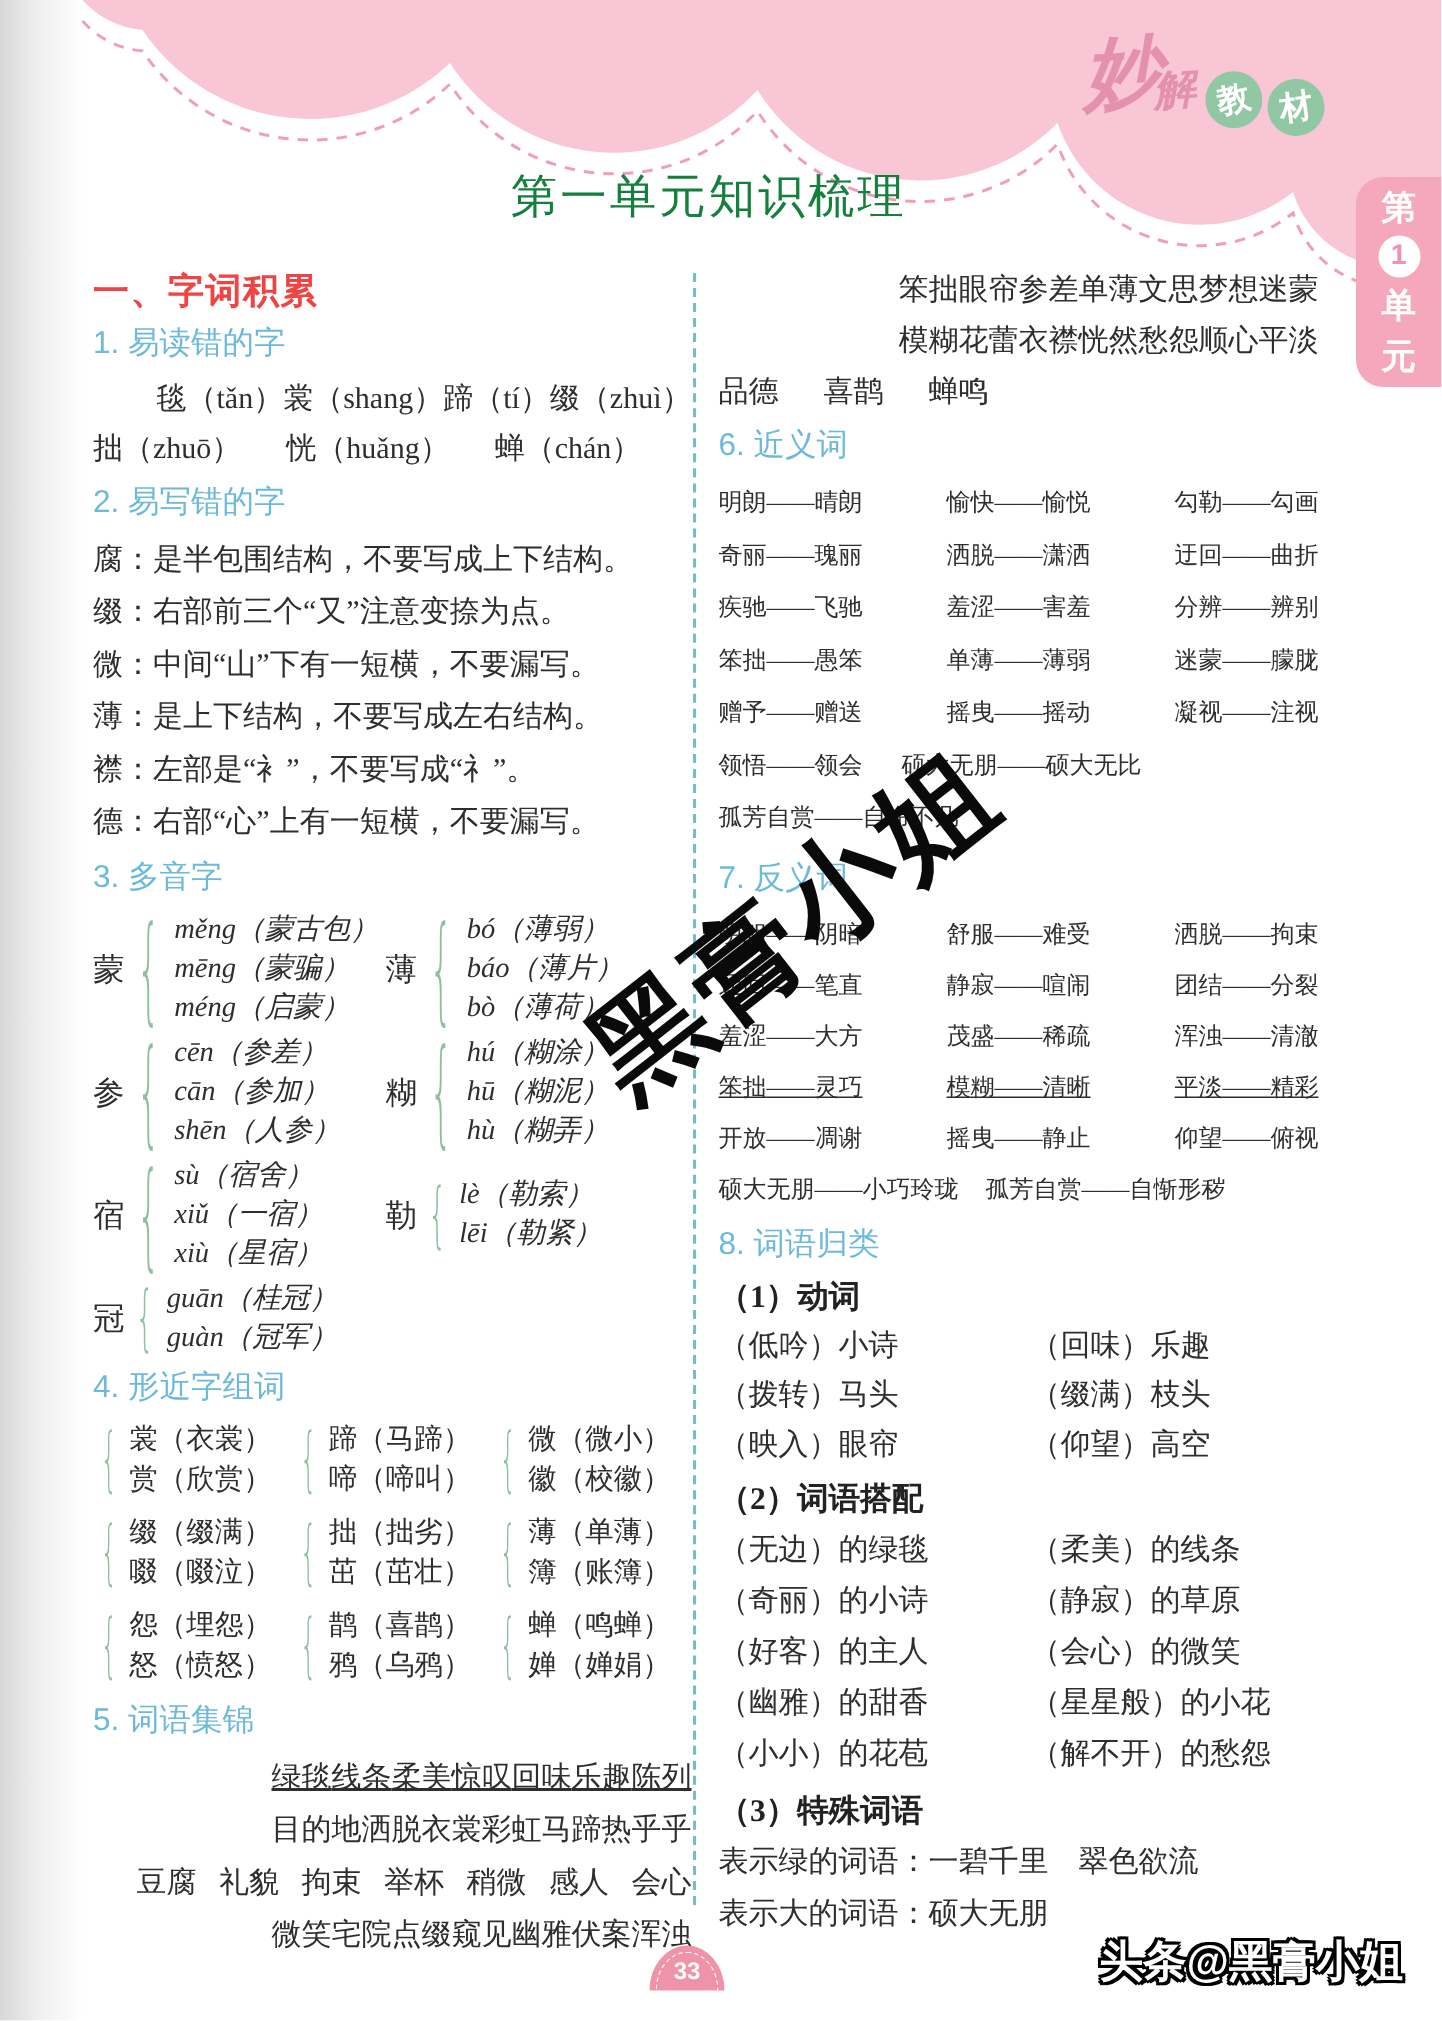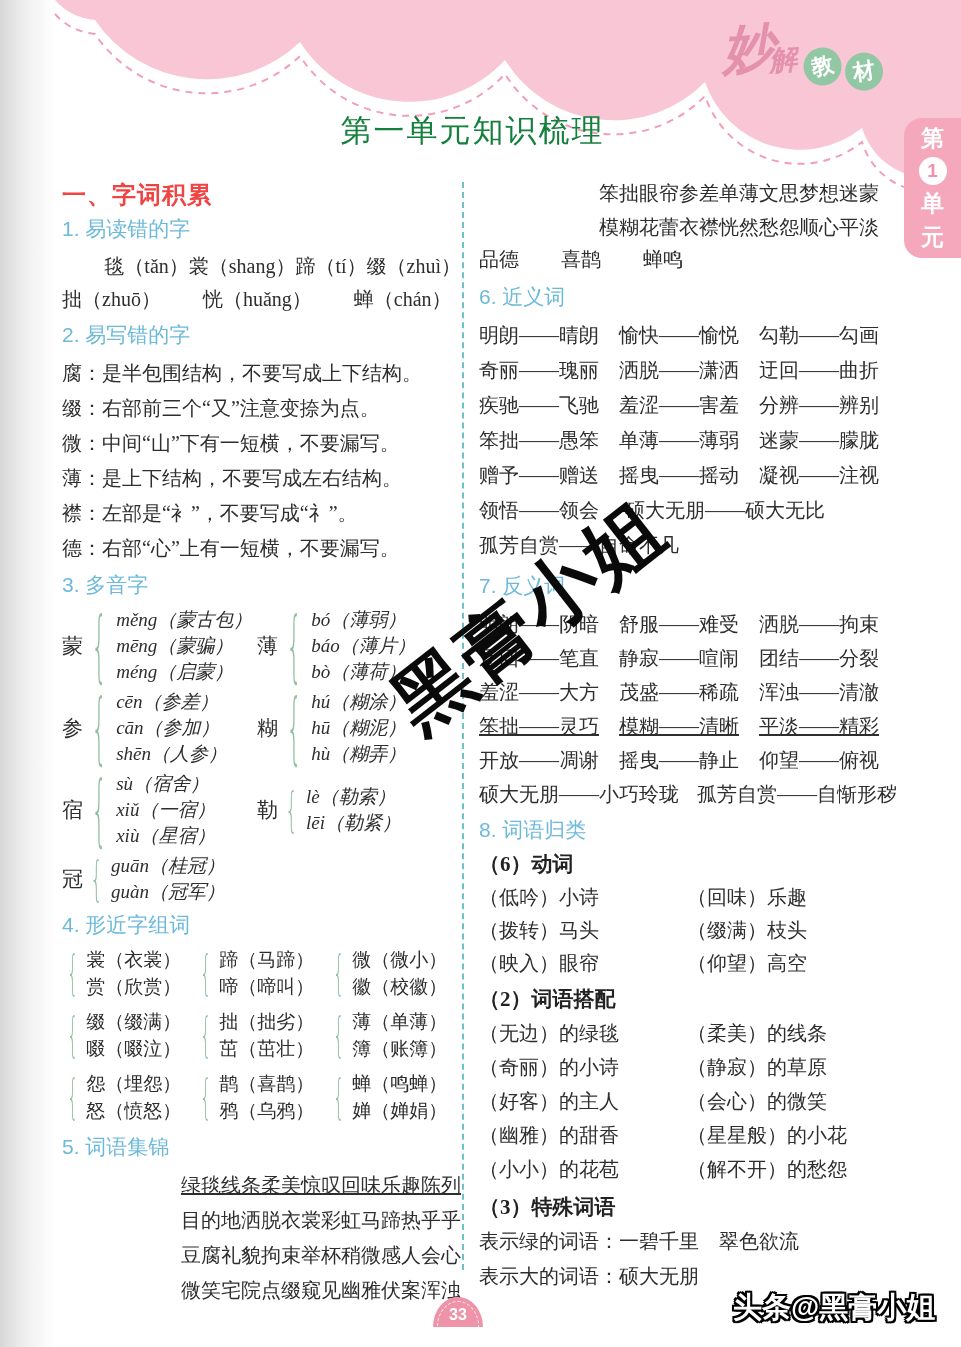--- a/index.html
+++ b/index.html
@@ -41,40 +41,40 @@
   .divider{position:absolute;left:462px;top:182px;height:1088px;width:0;
     border-left:2px dashed #6fc0c9;}
   
   .h-red{font-family:"Liberation Sans",sans-serif;font-weight:700;font-size:24px;
     color:#ef4444;line-height:30px;margin-bottom:2px;letter-spacing:1px;}
   .h-blue{font-family:"Liberation Sans",sans-serif;font-size:21px;color:#6cb9da;
     line-height:26px;margin:6px 0 8px 0;}
   .h-black{font-weight:700;font-size:21px;line-height:26px;margin:4px 0 4px 0;color:#222;}
   
   .word-row{display:flex;justify-content:flex-end;line-height:33px;font-size:20px;}
-  .word-row.loose{justify-content:flex-start;gap:42px;}
+  .word-row.loose{justify-content:flex-start;gap:30px;}
   .lines p{margin:0;font-size:20px;line-height:35px;}
   
   .mz-grid{display:grid;grid-template-columns:195px 1fr;align-items:center;row-gap:2px;}
   .mz-group{display:flex;align-items:center;margin:1px 0;}
   .mz-char{font-size:21px;margin-right:2px;}
   .brace{font-family:"DejaVu Sans",sans-serif;font-weight:200;color:#8fbf9f;
     display:inline-block;margin:0 5px 0 2px;}
   .brace-3{font-size:38px;transform:scaleY(2.05) scaleX(.65);}
   .brace-2{font-size:30px;transform:scaleY(1.6) scaleX(.65);}
   .brace-p{font-size:27px;transform:scaleY(1.75) scaleX(.65);}
   .mz-items{display:flex;flex-direction:column;font-style:italic;}
   .mz-items span{line-height:26px;font-size:19px;white-space:nowrap;}
   
   .fz-grid{display:grid;grid-template-columns:1fr 1fr 1fr;margin-top:8px;row-gap:8px;}
   .fz-cell{display:flex;align-items:center;}
   .fz-items{display:flex;flex-direction:column;}
   .fz-items span{line-height:27px;font-size:19px;white-space:nowrap;}
   
-  .pair-row{display:flex;justify-content:space-between;line-height:35px;font-size:20px;white-space:nowrap;}
+  .pair-row{display:flex;justify-content:space-between;line-height:35px;font-size:16px;white-space:nowrap;}
   .pair-row.loose{justify-content:flex-start;gap:26px;}
   .two-col{display:flex;line-height:34px;font-size:20px;}
   .two-col span:first-child{width:52%;}
   .g1 .two-col{line-height:33px;}
   
   .wm-center{position:absolute;left:330px;top:565px;width:400px;text-align:center;
     transform:rotate(-38deg);font-family:"Liberation Sans",sans-serif;font-weight:700;
     font-size:76px;color:#0a0a0a;letter-spacing:4px;white-space:nowrap;}
   .wm-corner{position:absolute;left:733px;top:1288px;
     font-family:"Liberation Sans",sans-serif;font-weight:700;font-size:29px;color:#fff;
@@ -295,21 +295,21 @@
         <span>陈列</span>
       </div>
     <div class="word-row" style="line-height:35px;">
         <span>目的地</span>
         <span>洒脱</span>
         <span>衣裳</span>
         <span>彩虹</span>
         <span>马蹄</span>
         <span>热乎乎</span>
       </div>
-    <div class="word-row" style="line-height:35px;">
+    <div class="word-row" style="line-height:35px;gap:15px;">
         <span>豆腐</span>
         <span>礼貌</span>
         <span>拘束</span>
         <span>举杯</span>
         <span>稍微</span>
         <span>感人</span>
         <span>会心</span>
       </div>
     <div class="word-row" style="line-height:35px;">
         <span>微笑</span>
@@ -335,21 +335,21 @@
     </div>
   <div class="word-row" style="line-height:34px;">
       <span>模糊</span>
       <span>花蕾</span>
       <span>衣襟</span>
       <span>恍然</span>
       <span>愁怨</span>
       <span>顺心</span>
       <span>平淡</span>
     </div>
-  <div class="word-row loose" style="line-height:34px;font-family:Liberation Mono, monospace;">
+  <div class="word-row loose" style="line-height:34px;">
       <span>品德</span>
       <span>喜鹊</span>
       <span>蝉鸣</span>
     </div>
 
   <div class="sect">
     <div class="h-blue">6. 近义词</div>
     <div class="pair-row">
         <span>明朗——晴朗</span>
         <span>愉快——愉悦</span>
@@ -414,21 +414,21 @@
     <div class="pair-row loose" style="line-height:34px;gap:18px;">
         <span>硕大无朋——小巧玲珑</span>
         <span>孤芳自赏——自惭形秽</span>
       </div>
   </div>
 
   <div class="sect">
     <div class="h-blue">8. 词语归类</div>
 
     <div class="g1">
-      <div class="h-black">（6）动词</div>
+      <div class="h-black">（1）动词</div>
       <div class="two-col">
           <span>（低吟）小诗</span>
           <span>（回味）乐趣</span>
         </div>
       <div class="two-col">
           <span>（拨转）马头</span>
           <span>（缀满）枝头</span>
         </div>
       <div class="two-col">
           <span>（映入）眼帘</span>

